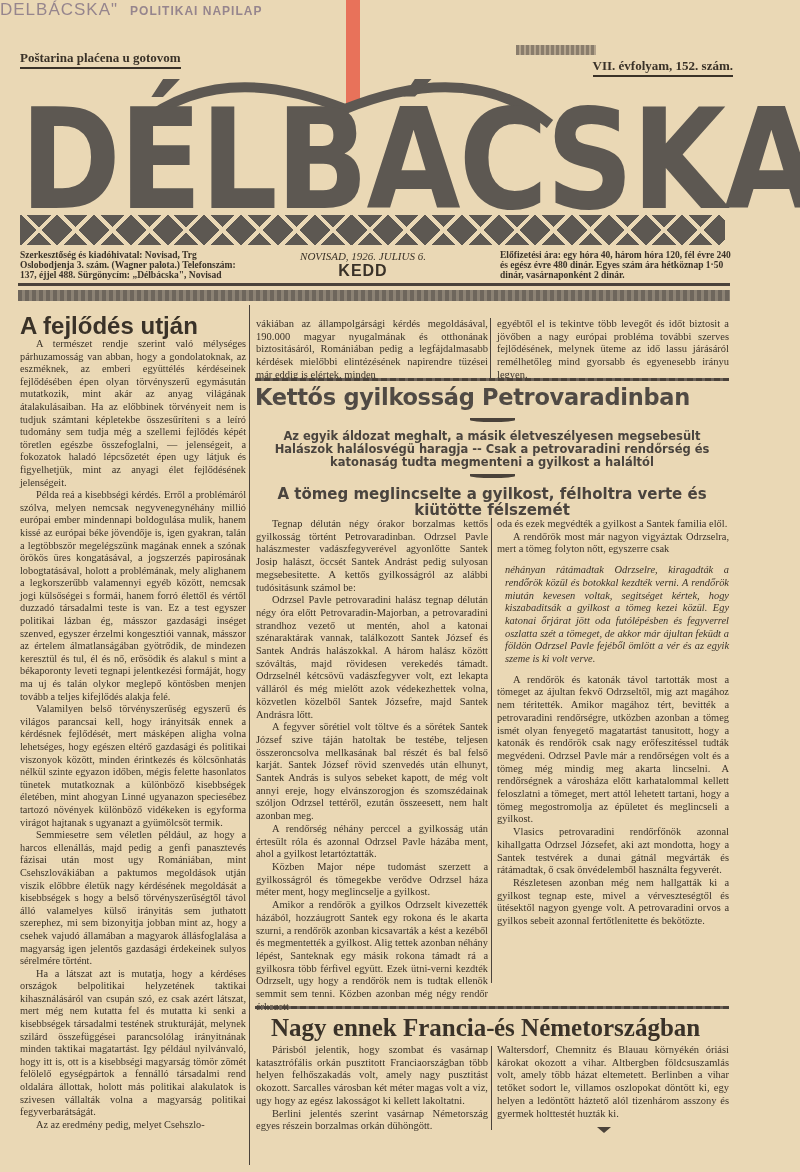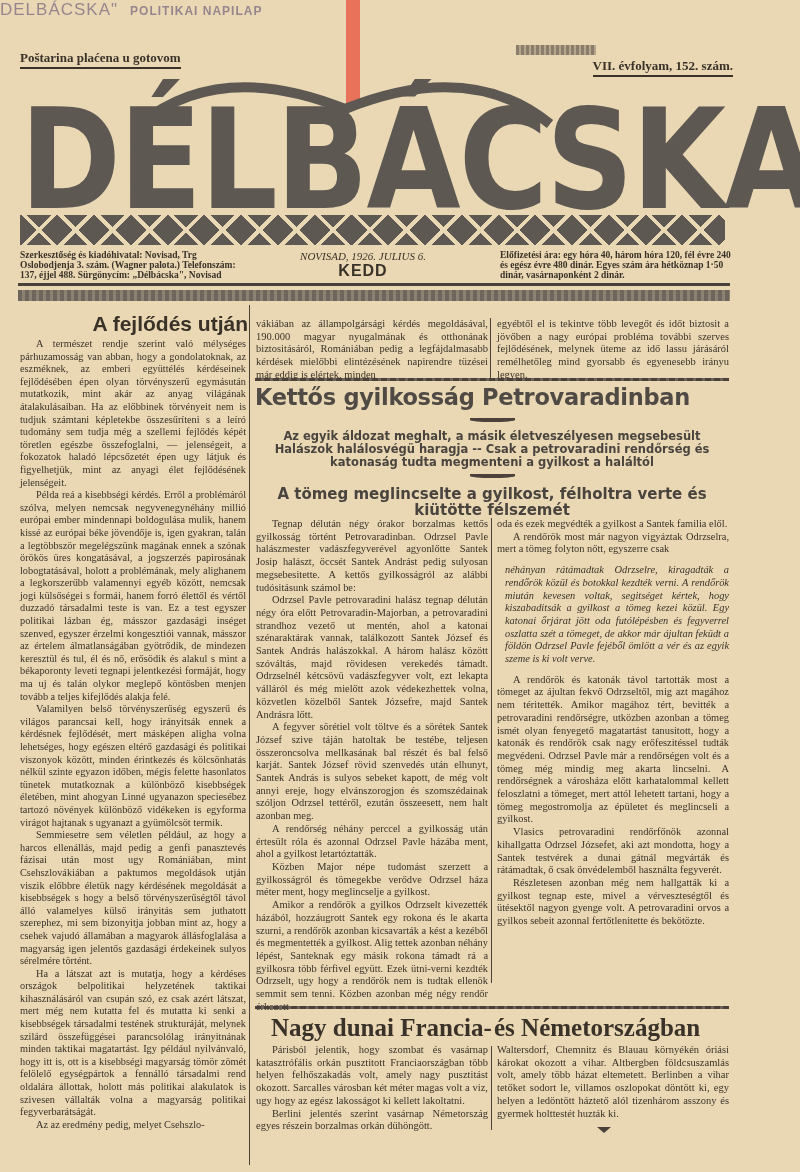--- a/index.html
+++ b/index.html
@@ -22,21 +22,21 @@
         repeating-linear-gradient(45deg,transparent 0 22px,#ead8b5 22px 26px),#5d5852;}
   .pubinfo{left:20px;top:250px;width:230px;font-size:9.5px;line-height:10px;font-weight:bold;}
   .dateline{left:288px;top:250px;width:150px;text-align:center;font-size:11px;font-style:italic;}
   .weekday{left:288px;top:262px;width:150px;text-align:center;font-family:"Liberation Sans",sans-serif;font-weight:bold;font-size:16px;letter-spacing:1px;}
   .subscr{left:500px;top:250px;width:232px;font-size:9.5px;line-height:10px;font-weight:bold;}
   .rule1{left:18px;top:283px;width:712px;height:3px;background:#4a423a;}
   .rule2{left:18px;top:290px;width:712px;height:11px;background:repeating-linear-gradient(90deg,#6e665c 0 4px,#8c8274 4px 7px);}
   .col{font-size:10.5px;line-height:12.7px;text-align:justify;}
   .col p{margin:0;text-indent:16px;}
   .col p.noind{text-indent:0;}
-  .h1{font-family:"Liberation Sans",sans-serif;font-weight:bold;font-size:21px;text-align:right;}
+  .h1{font-family:"Liberation Sans",sans-serif;font-weight:bold;font-size:24px;text-align:left;}
   .vline{width:1px;background:#4a423a;}
   .kettos{left:255px;top:384px;width:472px;font-family:"DejaVu Sans",sans-serif;font-weight:bold;font-size:22.5px;color:#504a44;white-space:nowrap;letter-spacing:-0.3px;}
   .wavy{height:3px;background:repeating-linear-gradient(90deg,#4a423a 0 6px,#6c6258 6px 9px);}
   .swash{width:45px;height:4px;background:#4a423a;border-radius:0 0 50% 50%;}
   .deck{font-family:"DejaVu Sans",sans-serif;font-weight:bold;font-size:11.5px;line-height:13px;text-align:center;color:#4a443e;}
   .deck2{font-family:"DejaVu Sans",sans-serif;font-weight:bold;font-size:15px;line-height:16px;text-align:center;color:#4a443e;}
   .italic{font-style:italic;}
   .nagy{font-family:"Liberation Serif",serif;font-weight:bold;font-size:25px;color:#3a3228;white-space:nowrap;}
   .arrow{left:597px;top:1127px;width:0;height:0;border-left:7px solid transparent;border-right:7px solid transparent;border-top:6px solid #4a423a;}
 </style>
@@ -114,21 +114,21 @@
 <div class="abs col" style="left:497px;top:518px;width:232px;font-size:10.4px;line-height:12.7px;">
   <p class="noind">oda és ezek megvédték a gyilkost a Santek familia elől.</p>
   <p>A rendőrök most már nagyon vigyáztak Odrzselra, mert a tömeg folyton nőtt, egyszerre csak</p>
   <p class="italic noind" style="margin:8px 0 8px 8px;">néhányan rátámadtak Odrzselre, kiragadták a rendőrök közül és botokkal kezdték verni. A rendőrök miután kevesen voltak, segitséget kértek, hogy kiszabaditsák a gyilkost a tömeg kezei közül. Egy katonai őrjárat jött oda futólépésben és fegyverrel oszlatta szét a tömeget, de akkor már ájultan feküdt a földön Odrzsel Pavle fejéből ömlött a vér és az egyik szeme is ki volt verve.</p>
   <p>A rendőrök és katonák távol tartották most a tömeget az ájultan fekvő Odrzseltől, mig azt magához nem téritették. Amikor magához tért, bevitték a petrovaradini rendőrségre, utközben azonban a tömeg ismét olyan fenyegető magatartást tanusitott, hogy a katonák és rendőrök csak nagy erőfeszitéssel tudták megvédeni. Odrzsel Pavle már a rendőrségen volt és a tömeg még mindig meg akarta lincselni. A rendőrségnek a városháza előtt karhatalommal kellett feloszlatni a tömeget, mert attól lehetett tartani, hogy a tömeg megostromolja az épületet és meglincseli a gyilkost.</p>
   <p>Vlasics petrovaradini rendőrfőnök azonnal kihallgatta Odrzsel Józsefet, aki azt mondotta, hogy a Santek testvérek a dunai gátnál megvárták és rátámadtak, ő csak önvédelemből használta fegyverét.</p>
   <p>Részletesen azonban még nem hallgatták ki a gyilkost tegnap este, mivel a vérveszteségtől és ütésektől nagyon gyenge volt. A petrovaradini orvos a gyilkos sebeit azonnal fertőtlenitette és bekötözte.</p>
 </div>
 <div class="abs wavy" style="left:255px;top:1006px;width:474px;"></div>
 
-<div class="abs nagy" style="left:271px;top:1014px;">Nagy dunai Francia-</div>
+<div class="abs nagy" style="left:271px;top:1014px;">Nagy ennek Francia-</div>
 <div class="abs nagy" style="left:494px;top:1014px;">és Németországban</div>
 <div class="abs col" style="left:256px;top:1044px;width:232px;">
   <p>Párisból jelentik, hogy szombat és vasárnap katasztrófális orkán pusztitott Franciaországban több helyen felhőszakadás volt, amely nagy pusztitást okozott. Sarcalles városban két méter magas volt a viz, ugy hogy az egész lakosságot ki kellett lakoltatni.</p>
   <p>Berlini jelentés szerint vasárnap Németország egyes részein borzalmas orkán dühöngött.</p>
 </div>
 <div class="abs vline" style="left:491px;top:1046px;height:84px;"></div>
 <div class="abs col" style="left:497px;top:1044px;width:232px;">
   <p class="noind">Waltersdorf, Chemnitz és Blauau környékén óriási károkat okozott a vihar. Altbergben földcsuszamlás volt, amely több házat eltemetett. Berlinben a vihar tetőket sodort le, villamos oszlopokat döntött ki, egy helyen a ledöntött háztető alól tizenhárom asszony és gyermek holttestét huzták ki.</p>
 </div>
 <div class="abs arrow"></div>

